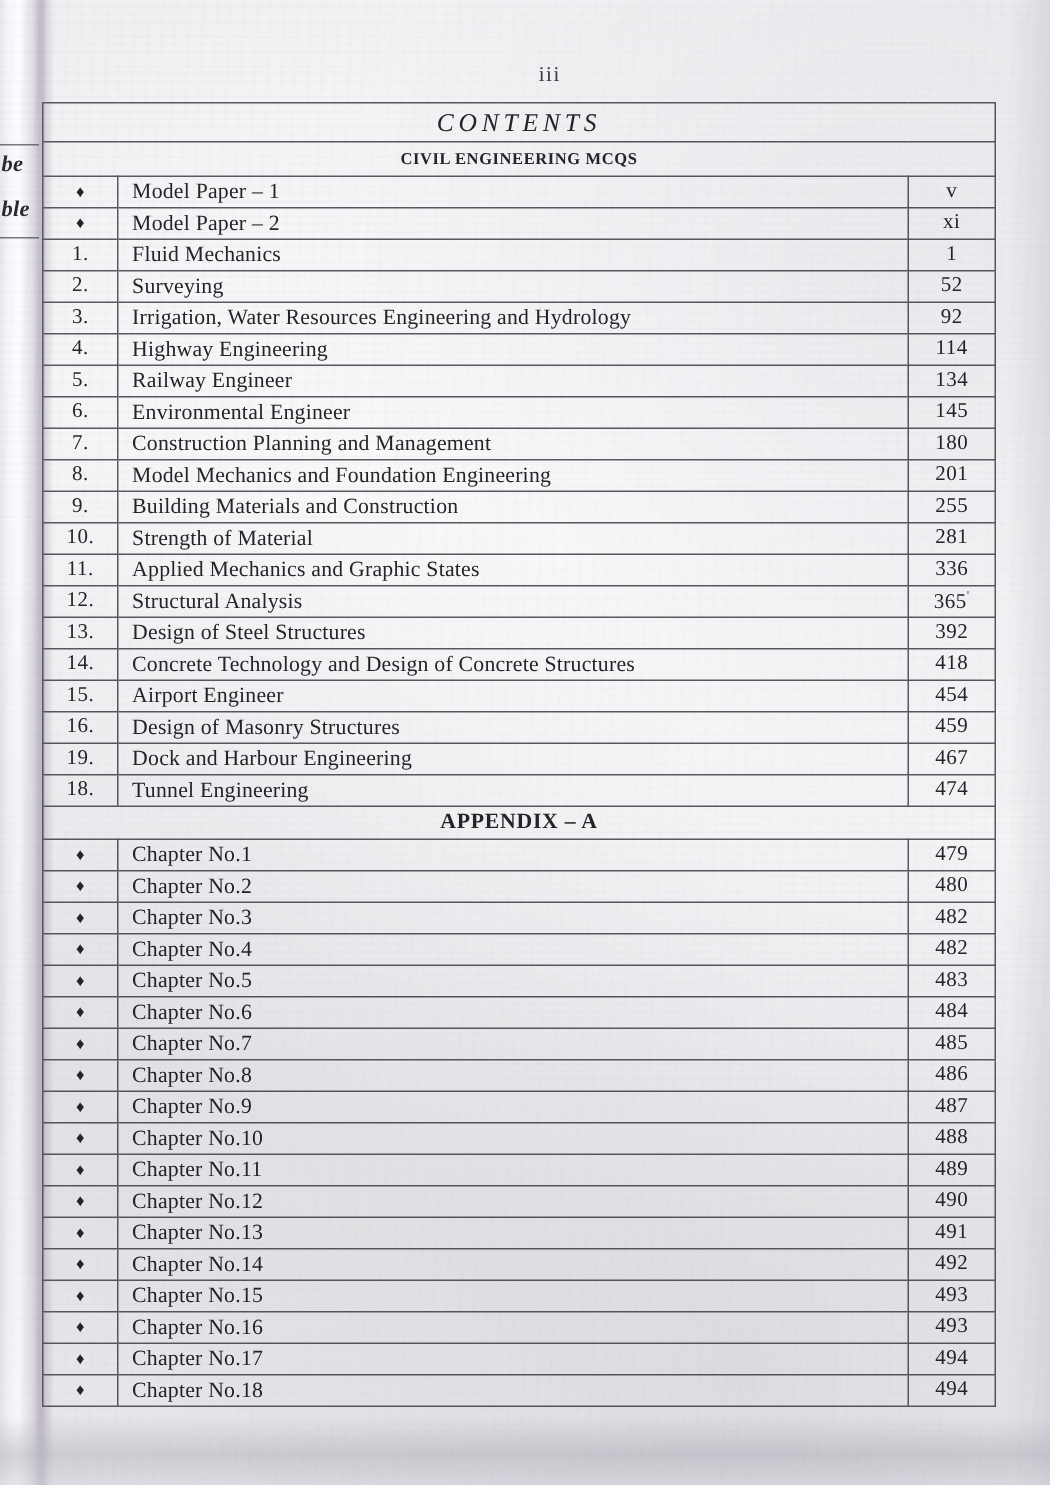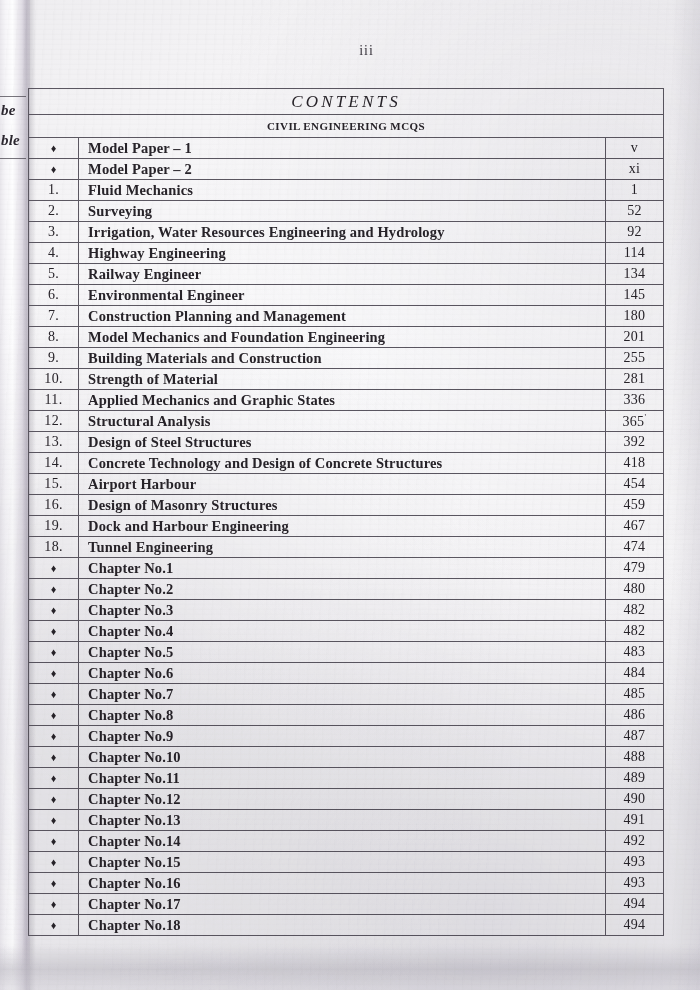--- a/index.html
+++ b/index.html
@@ -78,21 +78,20 @@
   }
   
   .toc {
     position: absolute;
     left: 28px;
     top: 68px;
     width: 636px;
     border-collapse: collapse;
     table-layout: fixed;
     font-size: 14.5px;
-    margin-top: 20px;
   }
   .toc td {
     border: 1px solid #5b5761;
     padding: 0;
     height: 20px;
     vertical-align: middle;
     color: #272329;
   }
   .col-num   { width: 50px; }
   .col-title { width: 526px; }
@@ -106,21 +105,20 @@
   .c-bullet {
     text-align: center;
     font-size: 11px;
     line-height: 1;
     color: #1d1a21;
   }
   .c-title {
     padding-left: 9px !important;
     letter-spacing: .15px;
     white-space: nowrap;
-    font-weight: bold;
   }
   .c-page {
     text-align: center;
     font-size: 14px;
     letter-spacing: .3px;
   }
   
   .banner {
     text-align: center;
   }
@@ -277,39 +275,42 @@
         <td class="c-title">Design of Steel Structures</td>
         <td class="c-page">392</td>
       </tr>
       <tr>
         <td class="c-num">14.</td>
         <td class="c-title">Concrete Technology and Design of Concrete Structures</td>
         <td class="c-page">418</td>
       </tr>
       <tr>
         <td class="c-num">15.</td>
-        <td class="c-title">Airport Harbour</td>
+        <td class="c-title">Airport Engineer</td>
         <td class="c-page">454</td>
       </tr>
       <tr>
         <td class="c-num">16.</td>
         <td class="c-title">Design of Masonry Structures</td>
         <td class="c-page">459</td>
       </tr>
       <tr>
         <td class="c-num">19.</td>
         <td class="c-title">Dock and Harbour Engineering</td>
         <td class="c-page">467</td>
       </tr>
       <tr>
         <td class="c-num">18.</td>
         <td class="c-title">Tunnel Engineering</td>
         <td class="c-page">474</td>
       </tr>
 
+      <tr>
+        <td colspan="3" class="banner banner-appendix">APPENDIX – A</td>
+      </tr>
 
       <tr>
         <td class="c-bullet">♦</td>
         <td class="c-title">Chapter No.1</td>
         <td class="c-page">479</td>
       </tr>
       <tr>
         <td class="c-bullet">♦</td>
         <td class="c-title">Chapter No.2</td>
         <td class="c-page">480</td>

